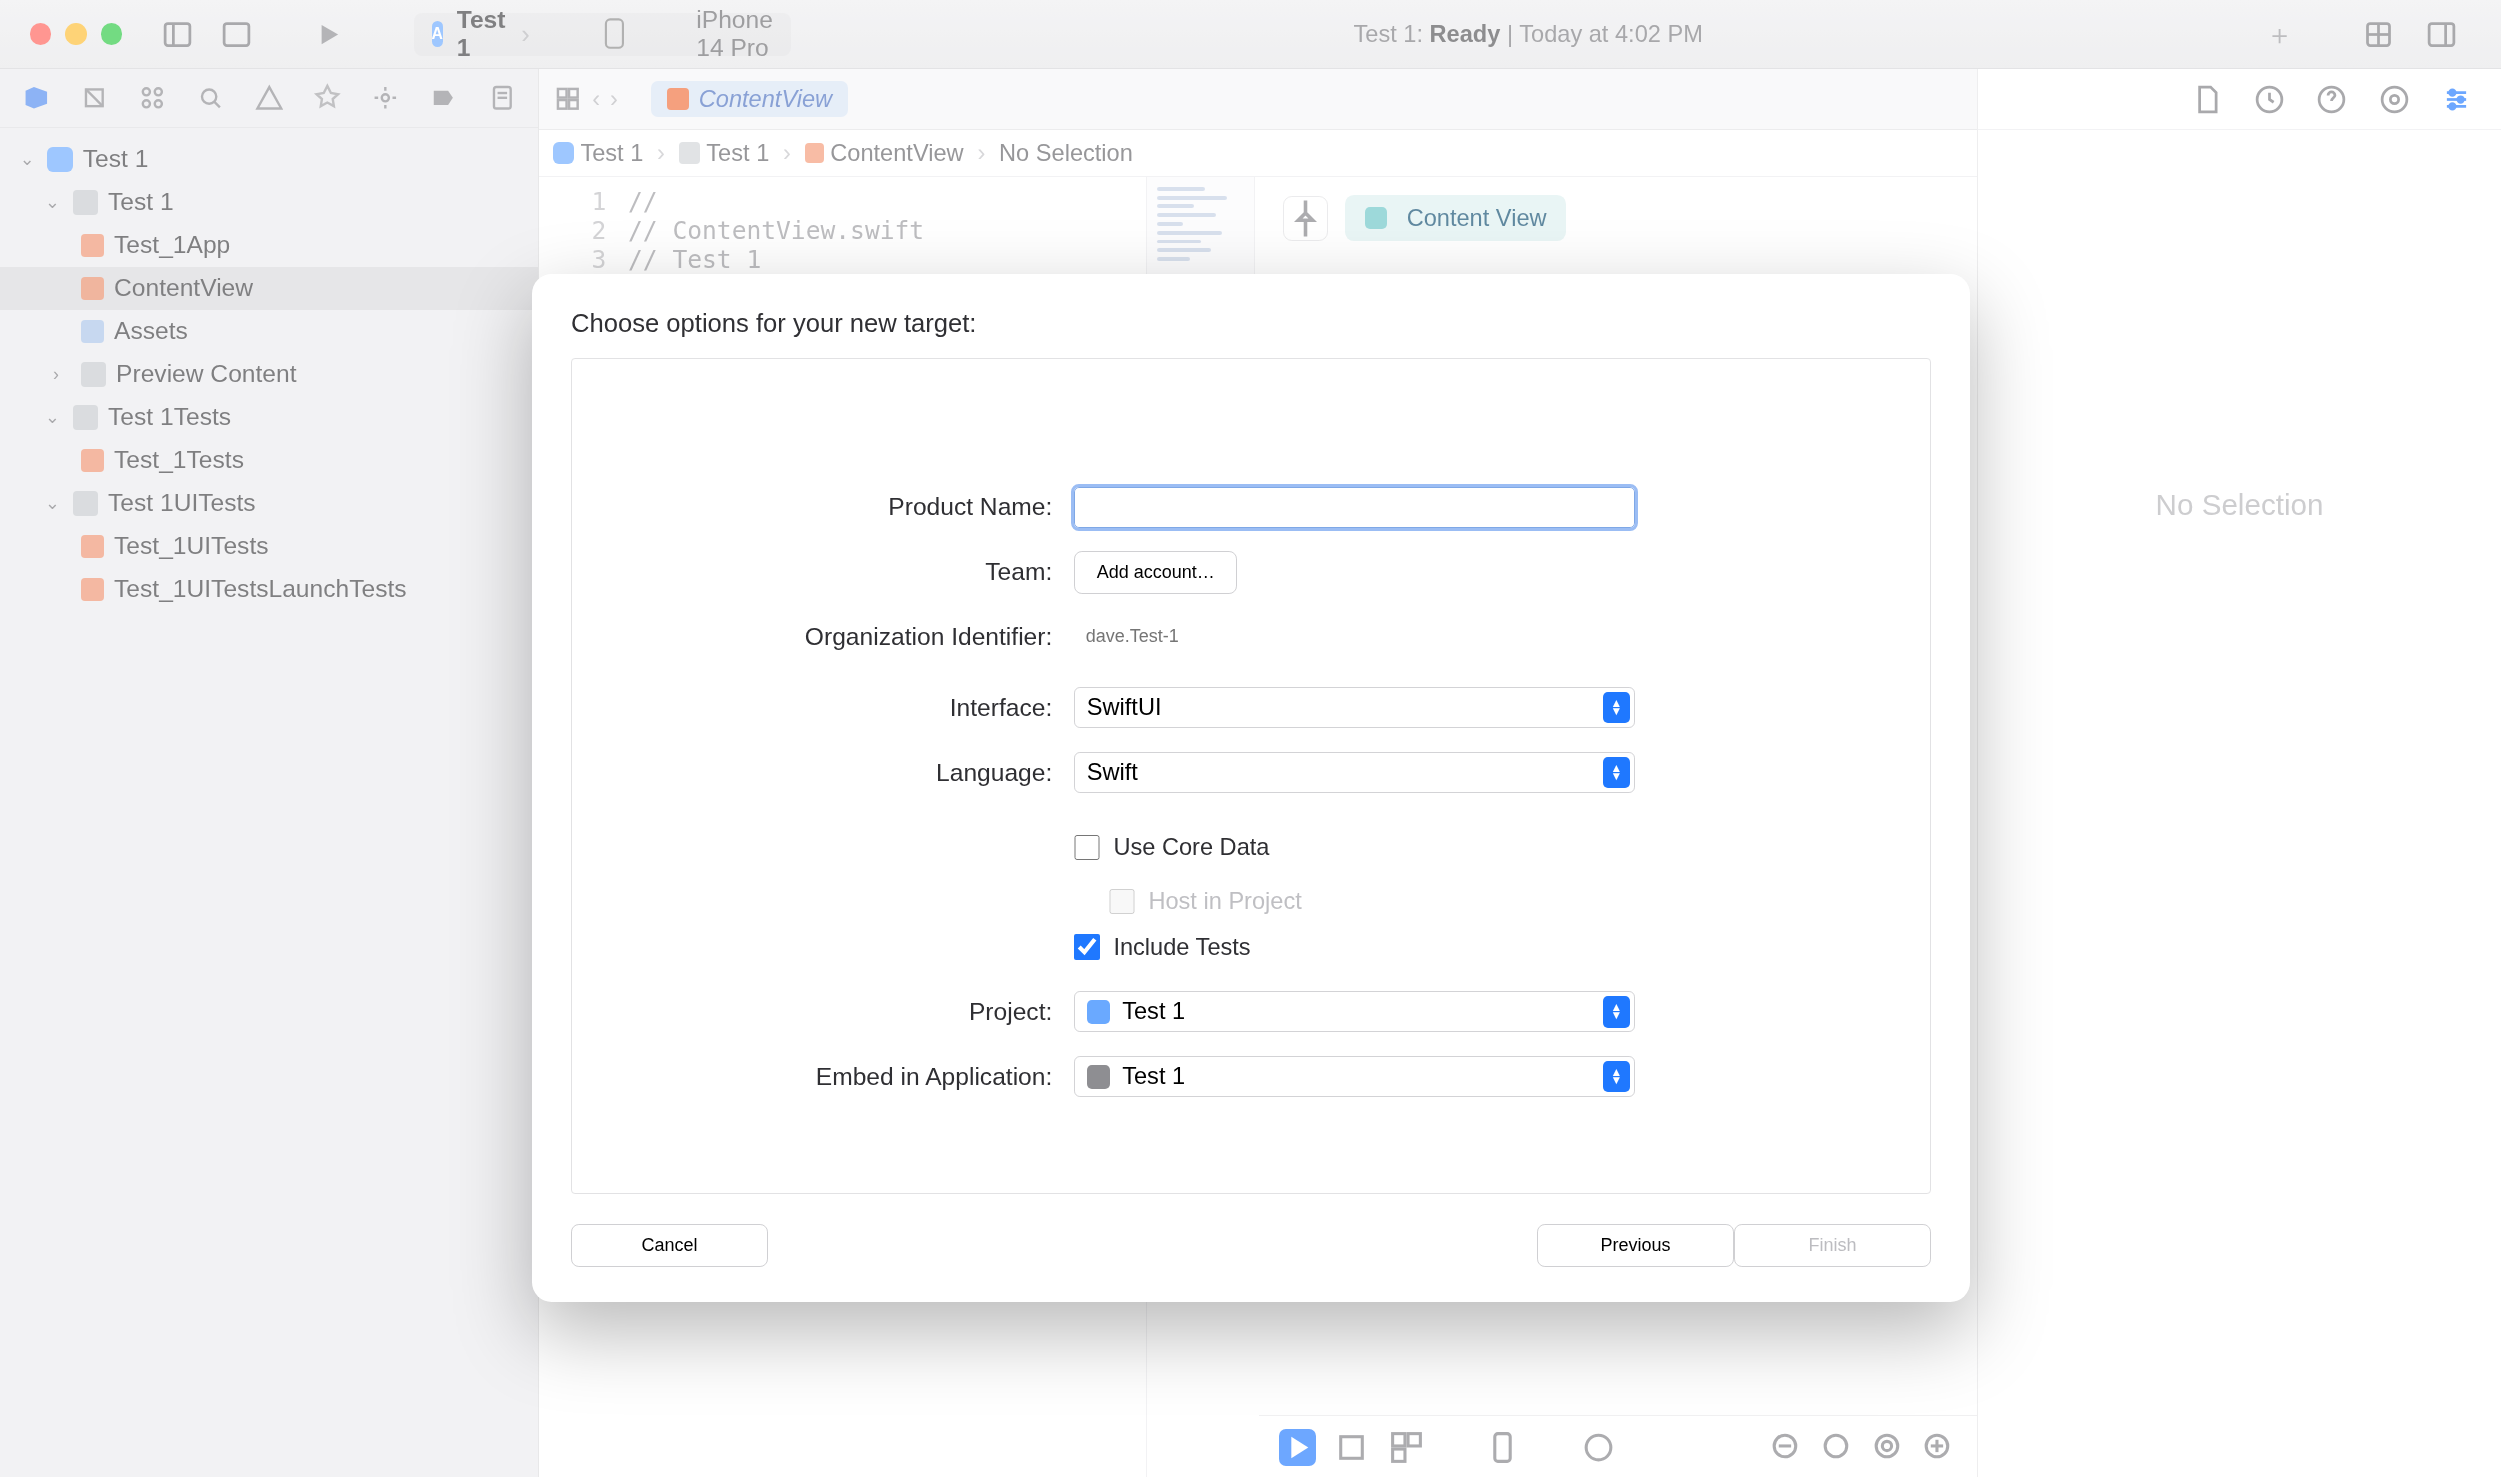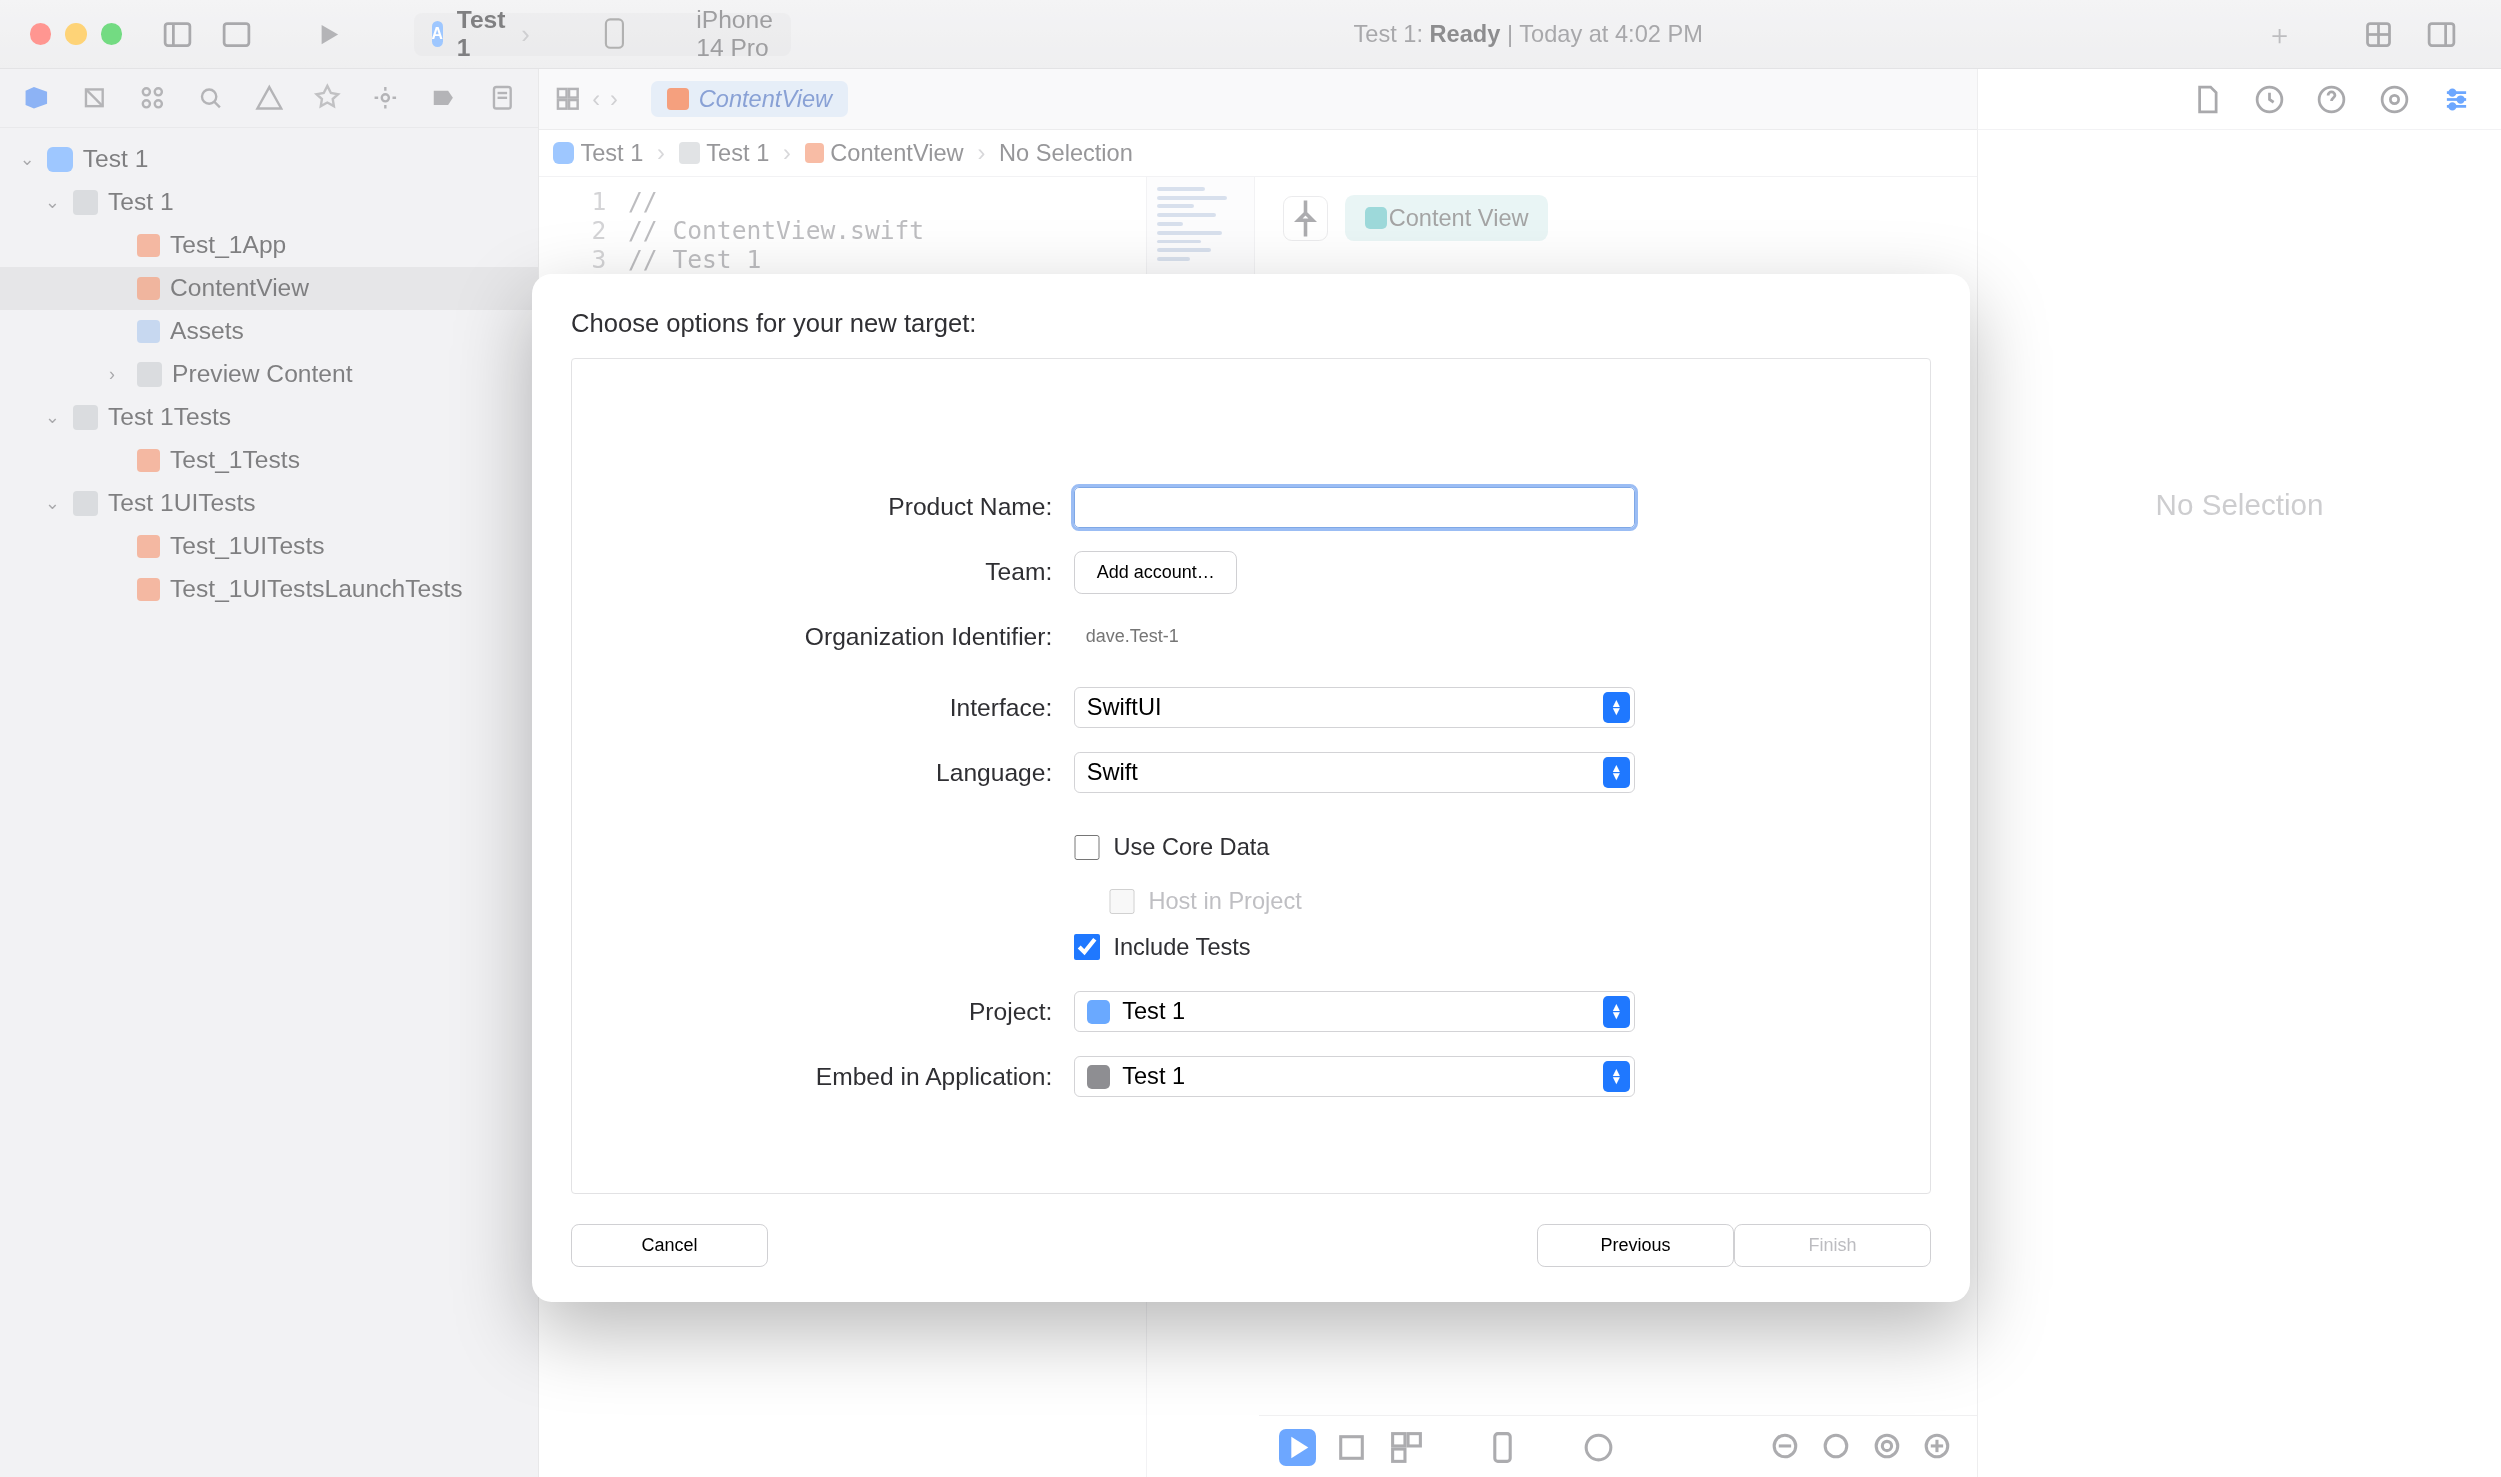--- a/index.html
+++ b/index.html
@@ -42,38 +42,38 @@
   .navicons .ni{width:29.6px;height:29.6px;color:#8d8d91;display:flex;align-items:center;justify-content:center;}
   .navicons .ni.active{color:#3f7ff0;}
   .tree { padding-top:9.9px; font-size:24.6px; color:#3b3b3e; }
   .tree-row{display:flex;align-items:center;height:43px; padding-left:19.7px; gap:9.9px;}
   .tree-row.sel{background:#d9d9dc;}
   .disc{width:17.7px;display:inline-block;color:#7c7c80; font-size:17.7px;}
   .proj-ic{width:25.6px;height:25.6px;background:#6aa9ff;border-radius:5.9px;}
   .fold-ic{width:25.6px;height:25.6px;background:#9aa0a6;border-radius:3.9px;opacity:.45;}
   .swift-sm{width:23.6px;height:23.6px;background:#f06e3a;border-radius:3.9px;opacity:.7;}
   .asset-ic{width:23.6px;height:23.6px;background:#7da8e6;border-radius:3.9px;opacity:.6;}
-  .indent1{padding-left:45px;} .indent2{padding-left:109px;}
+  .indent1{padding-left:45px;} .indent2{padding-left:53px;}
 
   
   .editor { position:absolute; top:177px; left:539px; width:608px; bottom:0; background:#fff; border-right:1px solid #ececee;}
   .code{font-family: "SF Mono", Menlo, monospace; font-size:24.6px; padding:9.9px 0; color:#9a9a9e;}
   .codeline{display:flex;}
   .gut{width:89px;text-align:right;padding-right:21.7px;color:#bdbdc1;}
   .cmt{color:#9a9a9e;}
 
   
   .minimap{position:absolute; top:177px; left:1147px; width:108px; height:177px; background:#fafafc; border-right:1px solid #ececee; padding:9.9px;}
   .minimap .ln{height:3.9px;background:#c4d0e4;margin-bottom:4.9px;border-radius:2px;}
 
   
   .canvas { position:absolute; top:177px; left:1259px; right:524px; bottom:0; background:#fff; }
   .canvas-top{display:flex;align-items:center;gap:17.7px;padding:17.7px 23.6px;}
   .pin{width:45px;height:45px;border:1px solid #e1e1e3;border-radius:8.9px;display:flex;align-items:center;justify-content:center;color:#808085;}
-  .cvchip{background:#def0f0;border-radius:8.9px;padding:9.9px 19.7px;color:#737373;display:flex;align-items:center;gap:2px;font-size:23.6px;}
+  .cvchip{background:#def0f0;border-radius:8.9px;padding:9.9px 19.7px;color:#0c4a6e;display:flex;align-items:center;gap:20px;font-size:23.6px;}
   .cvchip .ic{width:21.7px;height:21.7px;background:#69c5c7;border-radius:4.9px;}
   .phone-outline{margin:512px auto 0; width:463px; height:246px; border:9.9px solid #666; border-top:none; border-radius:0 0 89px 89px;}
   .ctrlbar{position:absolute;bottom:0;left:0;right:0;height:63px;border-top:1px solid #e8e8ea;display:flex;align-items:center;gap:17.7px;padding:0 19.7px;}
   .ctrlbar .c{width:37px;height:37px;border-radius:6.9px;color:#808085;display:flex;align-items:center;justify-content:center;}
   .ctrlbar .play{background:#1f78ff;color:#fff;}
 
   
   .inspector{position:absolute; top:69px; right:0; width:524px; bottom:0; background:#fff; border-left:1px solid #e5e5e7;}
   .insp-icons{height:61px;display:flex;align-items:center;justify-content:flex-end;gap:29.6px;padding:0 27.6px;border-bottom:1px solid #ececee;color:#8d8d91;}
   .insp-icons .sel{color:#1f78ff;}

